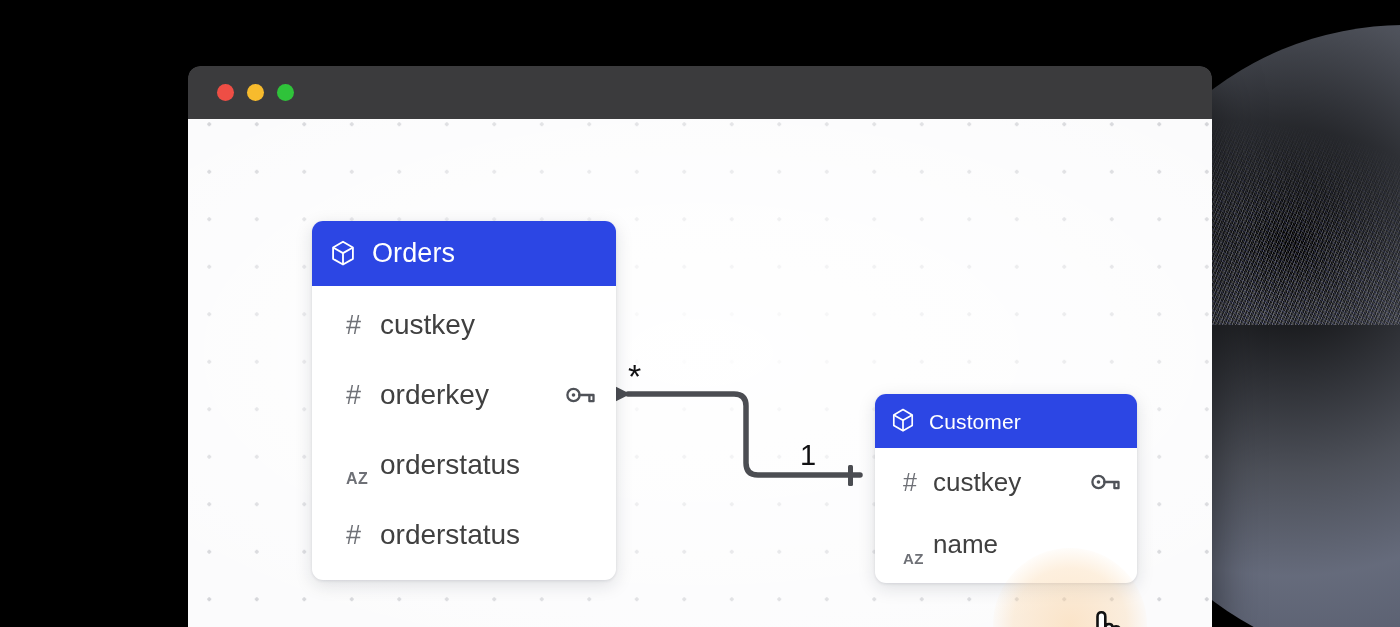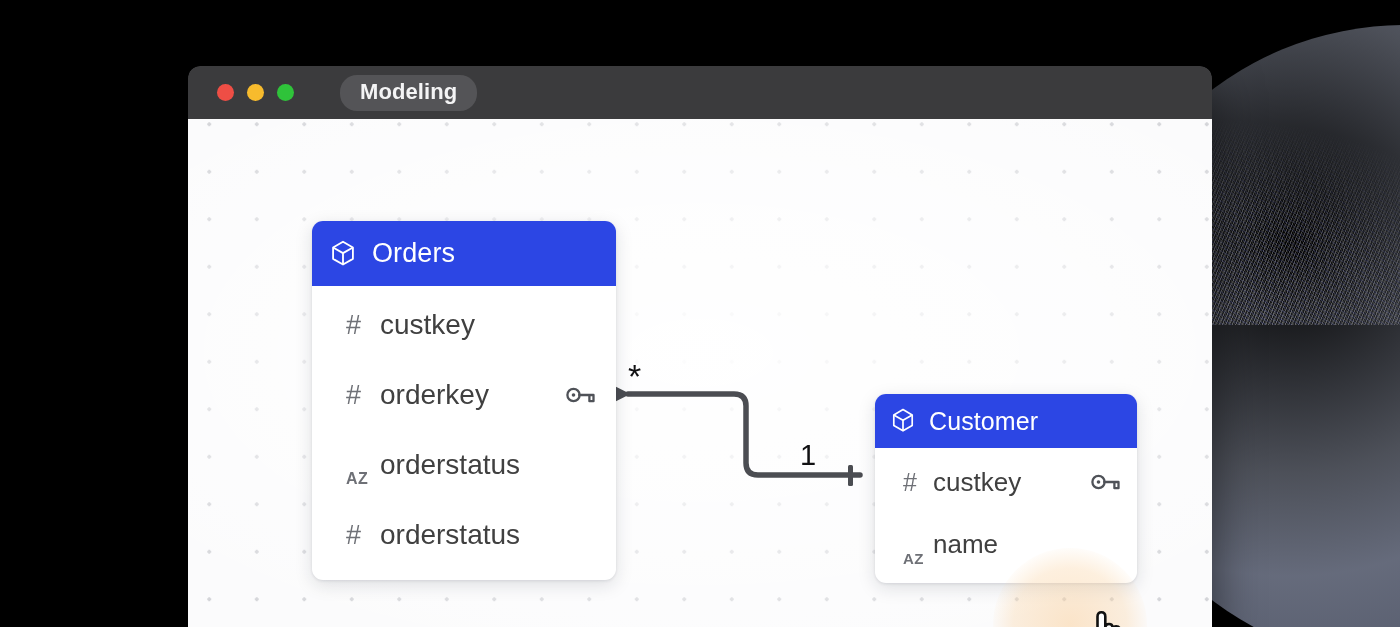--- a/index.html
+++ b/index.html
@@ -188,21 +188,21 @@
   #entity-orders .entity-header { height: 65px; text-align: right; }
   #entity-orders .entity-row    { height: 70px; }
 
   
   #entity-customer {
     left: 687px;
     top: 275px;
     width: 262px;
   }
   #entity-customer .entity-header { height: 54px; padding: 0 16px; gap: 14px; }
-  #entity-customer .entity-title  { font-size: 25px; }
+  #entity-customer .entity-title  { font-size: 21px; }
   #entity-customer .entity-rows   { padding: 3px 0 8px 0; }
   #entity-customer .entity-row    { height: 62px; padding: 0 16px 0 28px; }
   #entity-customer .row-name      { font-size: 26px; }
   #entity-customer .row-type.hash { font-size: 25px; width: 30px; }
   #entity-customer .row-type.az   { font-size: 15px; width: 30px; }
 
   
   #cursor-glow {
     position: absolute;
     left: 805px;
@@ -229,21 +229,20 @@
 </div>
 
 <div id="app-window">
 
   <div id="titlebar">
     <div id="traffic-lights">
       <div class="tl red"></div>
       <div class="tl yellow"></div>
       <div class="tl green"></div>
     </div>
-    <div id="title-pill">Modeling</div>
   </div>
 
   <div id="canvas">
     <div id="canvas-vignette"></div>
 
     <svg id="connector-layer" viewBox="0 0 1024 508" width="1024" height="508">
       <path d="M 440 275 L 546 275 Q 558 275 558 287 L 558 344 Q 558 356 570 356 L 672 356" fill="none" stroke="#4b4d52" stroke-width="5.5" stroke-linecap="round"></path>
 
       <path d="M 440 275 L 426 268 L 426 282 Z" fill="#4b4d52" stroke="#4b4d52" stroke-width="2" stroke-linejoin="round"></path>
 

